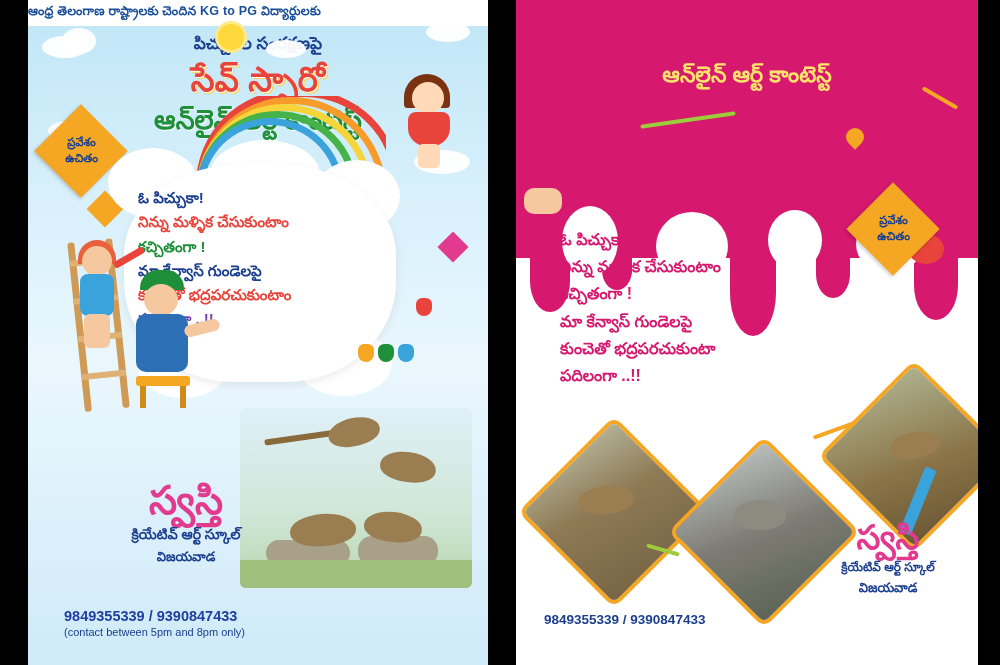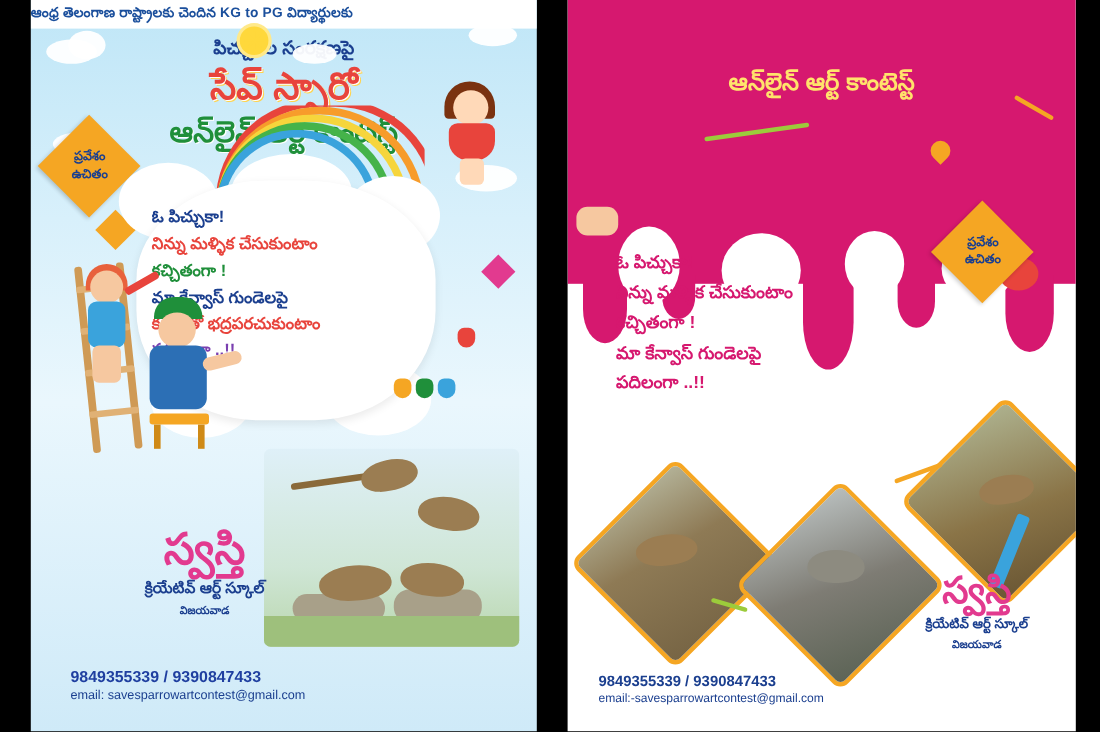--- a/index.html
+++ b/index.html
@@ -132,21 +132,21 @@
   .bd4{left:336px;top:512px;width:58px;height:30px;transform:rotate(6deg);}
   .rock{position:absolute;background:#a8a089;border-radius:14px;}
   .rk1{left:238px;top:540px;width:84px;height:26px;}
   .rk2{left:330px;top:536px;width:80px;height:30px;}
   .grass{position:absolute;left:212px;top:560px;width:232px;height:28px;background:#9ec07c;border-radius:0 0 6px 6px;}
 
   
   .logo-left{position:absolute;left:58px;top:480px;width:200px;text-align:center;}
   .logo-word{font-size:40px;color:#e23a8f;font-weight:bold;line-height:1;}
   .logo-sub{font-size:14px;color:#1b3f8f;font-weight:bold;margin-top:6px;}
-  .logo-city{font-size:10px;color:#1b3f8f;font-weight:bold;margin-top:3px;}
+  .logo-city{font-size:13px;color:#1b3f8f;font-weight:bold;margin-top:3px;}
 
   .contact-left{position:absolute;left:36px;top:608px;width:300px;color:#1b3f8f;}
   .contact-left .ph{font-size:14.5px;font-weight:bold;color:#1f3fa0;}
   .contact-left .note{font-size:11px;margin-top:2px;}
   .contact-left .mail{font-size:11.5px;margin-top:2px;}
 
   
   .kite{position:absolute;left:64px;top:196px;width:26px;height:26px;background:#f5a623;transform:rotate(45deg);}
   .kite2{position:absolute;left:414px;top:236px;width:22px;height:22px;background:#e23a8f;transform:rotate(45deg);}
 
@@ -306,21 +306,21 @@
     <div class="grass"></div>
 
     <div class="logo-left">
       <div class="logo-word">స్వస్తి</div>
       <div class="logo-sub">క్రియేటివ్ ఆర్ట్ స్కూల్</div>
       <div class="logo-city">విజయవాడ</div>
     </div>
 
     <div class="contact-left">
       <div class="ph">9849355339 / 9390847433</div>
-      <div class="mail">email: savesparrowartcontest@gmail.com</div>
+      <div class="note">(contact between 5pm and 8pm only)</div>
     </div>
   </div>
 
   <div class="poster-right">
 
     <div class="rp-pinktop"></div>
     <div class="rp-drip" style="left:14px;top:250px;width:40px;height:62px;"></div>
     <div class="rp-drip" style="left:86px;top:250px;width:30px;height:40px;"></div>
     <div class="rp-drip" style="left:214px;top:250px;width:46px;height:86px;"></div>
     <div class="rp-drip" style="left:300px;top:250px;width:34px;height:48px;"></div>
@@ -343,20 +343,21 @@
         <div>ప్రవేశం</div>
         <div>ఉచితం</div>
       </div>
     </div>
 
     <div class="rp-poem">
       <div>ఓ పిచ్చుకా!</div>
       <div>నిన్ను మళ్ళిక చేసుకుంటాం</div>
       <div>కచ్చితంగా !</div>
       <div>మా కేన్వాస్ గుండెలపై</div>
+      <div>కుంచెతో  భద్రపరచుకుంటా</div>
       <div>పదిలంగా ..!!</div>
     </div>
 
     <div class="photo ph1">
         <div class="inner"></div>
       </div>
     <div class="photo ph2">
         <div class="inner"></div>
       </div>
     <div class="photo ph3">
@@ -370,17 +371,16 @@
     <div class="squig" style="left:130px;top:548px;width:34px;background:#9ccb3b;transform:rotate(16deg);"></div>
 
     <div class="logo-right">
       <div class="logo-word" style="font-size:34px">స్వస్తి</div>
       <div class="logo-sub" style="font-size:12px">క్రియేటివ్ ఆర్ట్ స్కూల్</div>
       <div class="logo-city">విజయవాడ</div>
     </div>
 
     <div class="contact-right">
       <div class="ph">9849355339 / 9390847433</div>
-      <div class="mail">email:-savesparrowartcontest@gmail.com</div>
     </div>
   </div>
 
 </div>
 
 </body></html>

